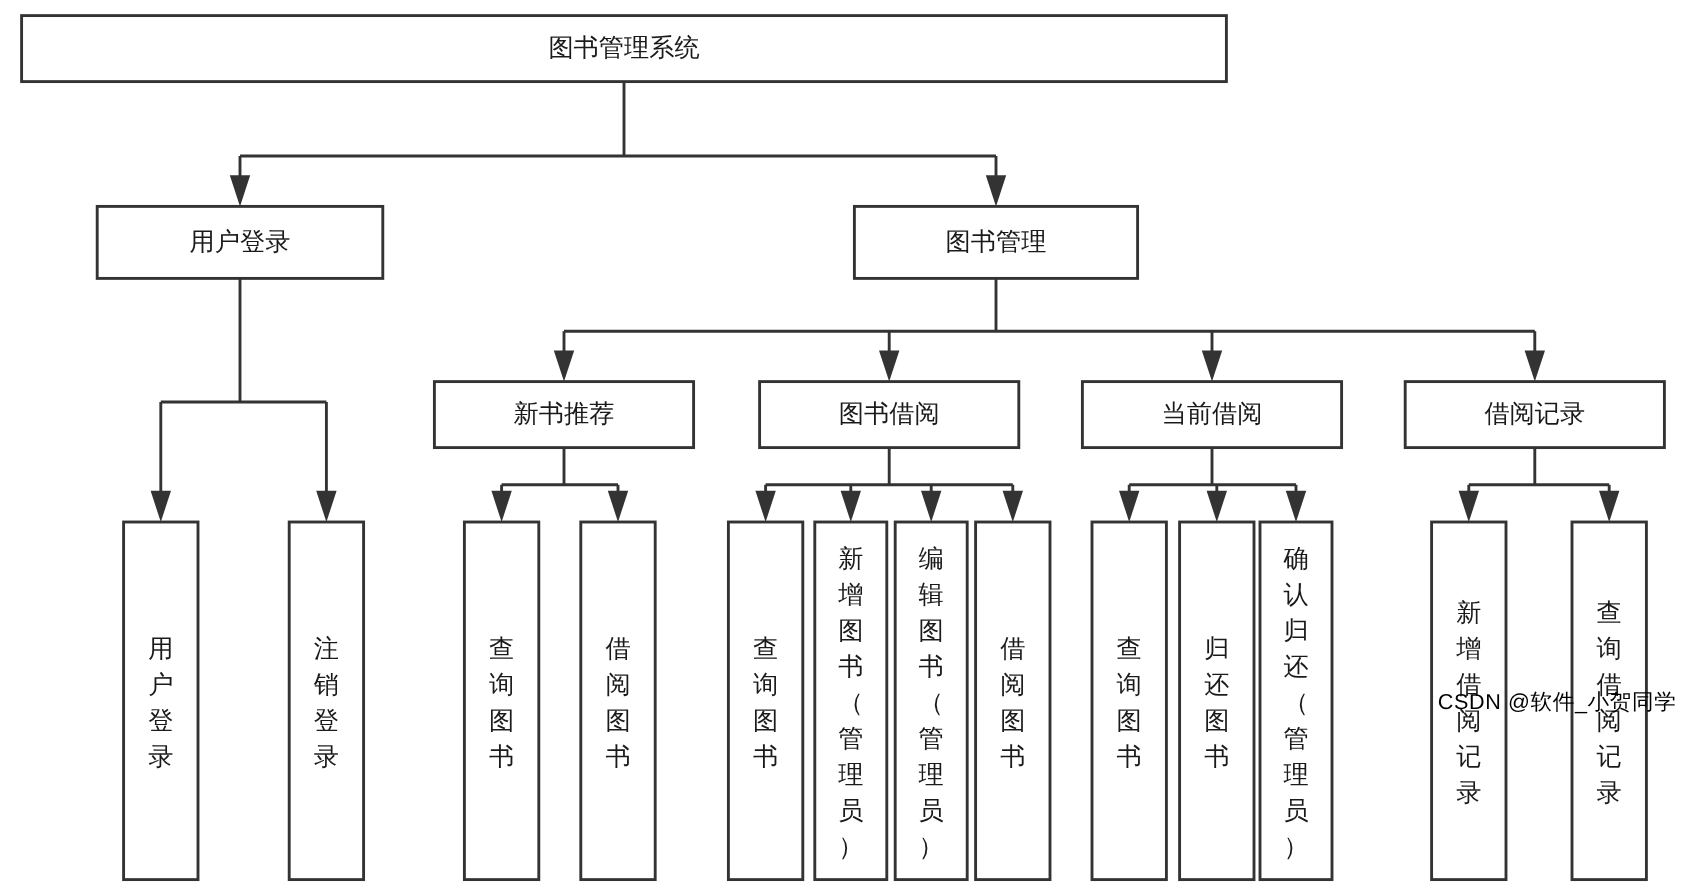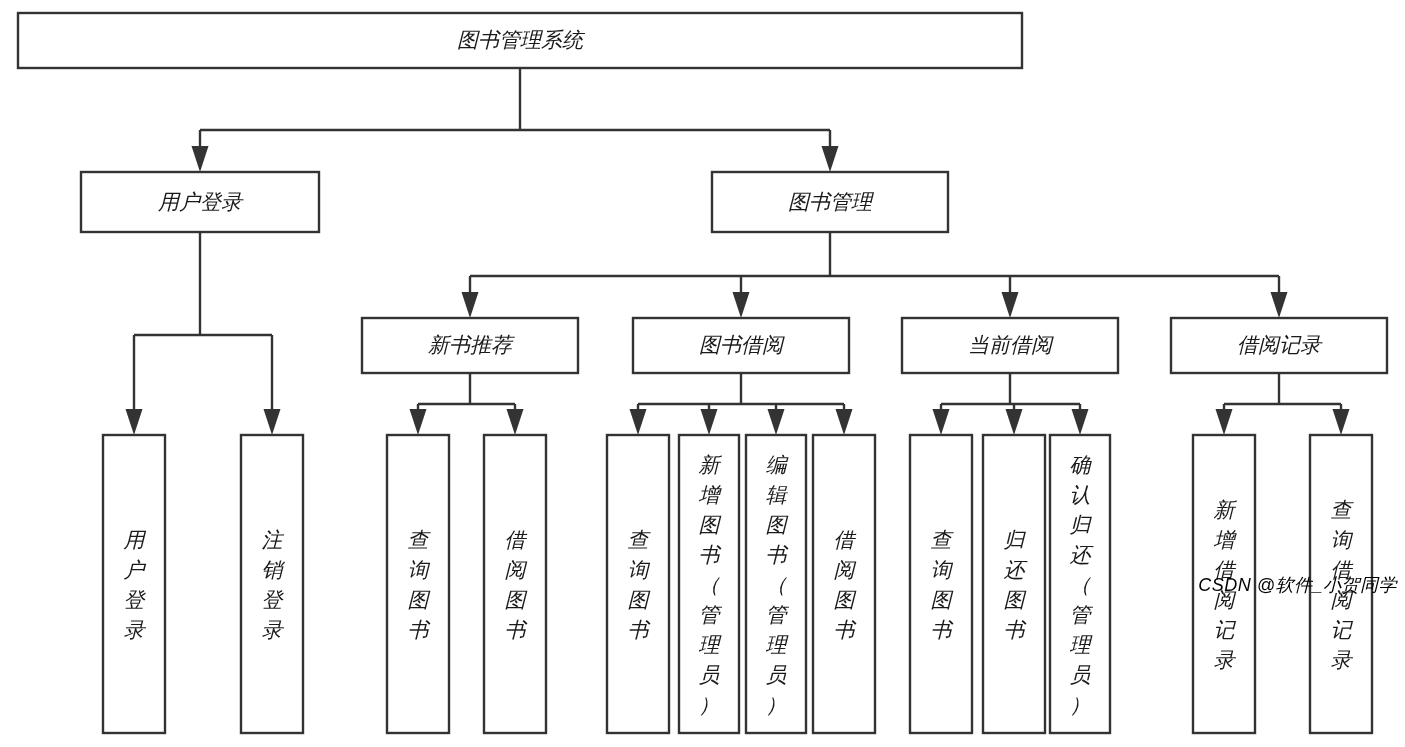--- a/index.html
+++ b/index.html
@@ -14,21 +14,20 @@
     font-family: "Liberation Sans", "DejaVu Sans", sans-serif;
     overflow: hidden;
     position: relative;
   }
   #diagram-root {
     position: absolute;
     left: 0;
     top: 0;
     width: 1405px;
     height: 613px;
-    font-style: italic;
   }
   svg#tree-svg {
     display: block;
     width: 1405px;
     height: 747px;
   }
   .node-box {
     fill: #ffffff;
     stroke: #333333;
     stroke-width: 2.4;

